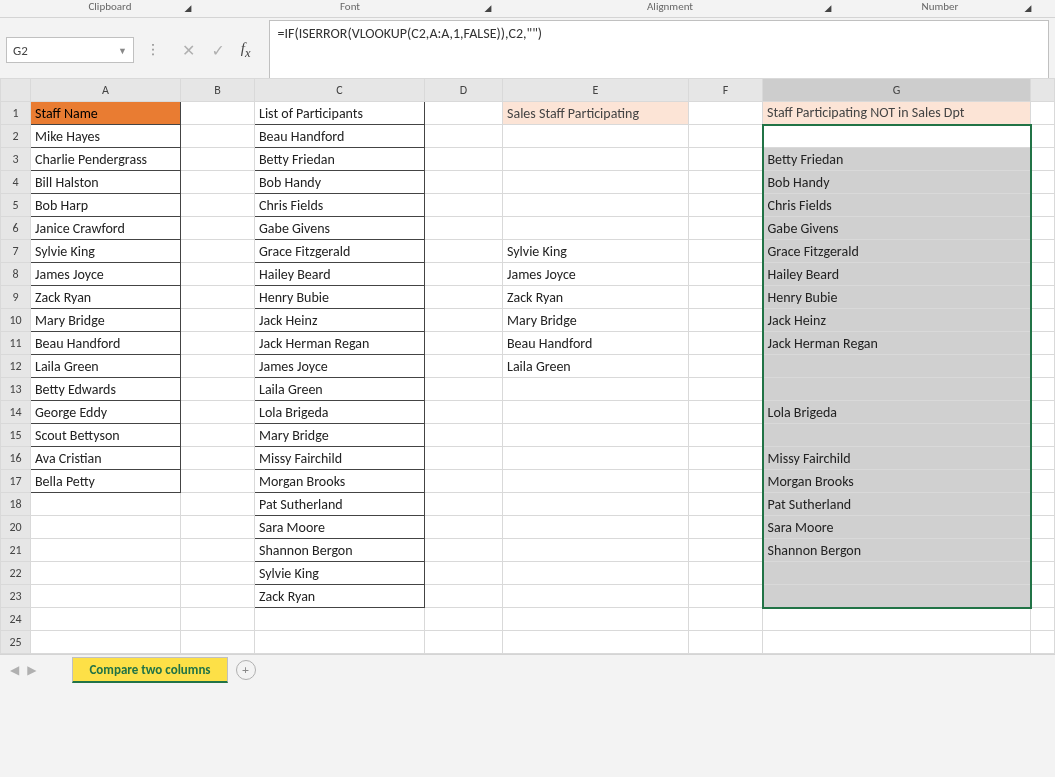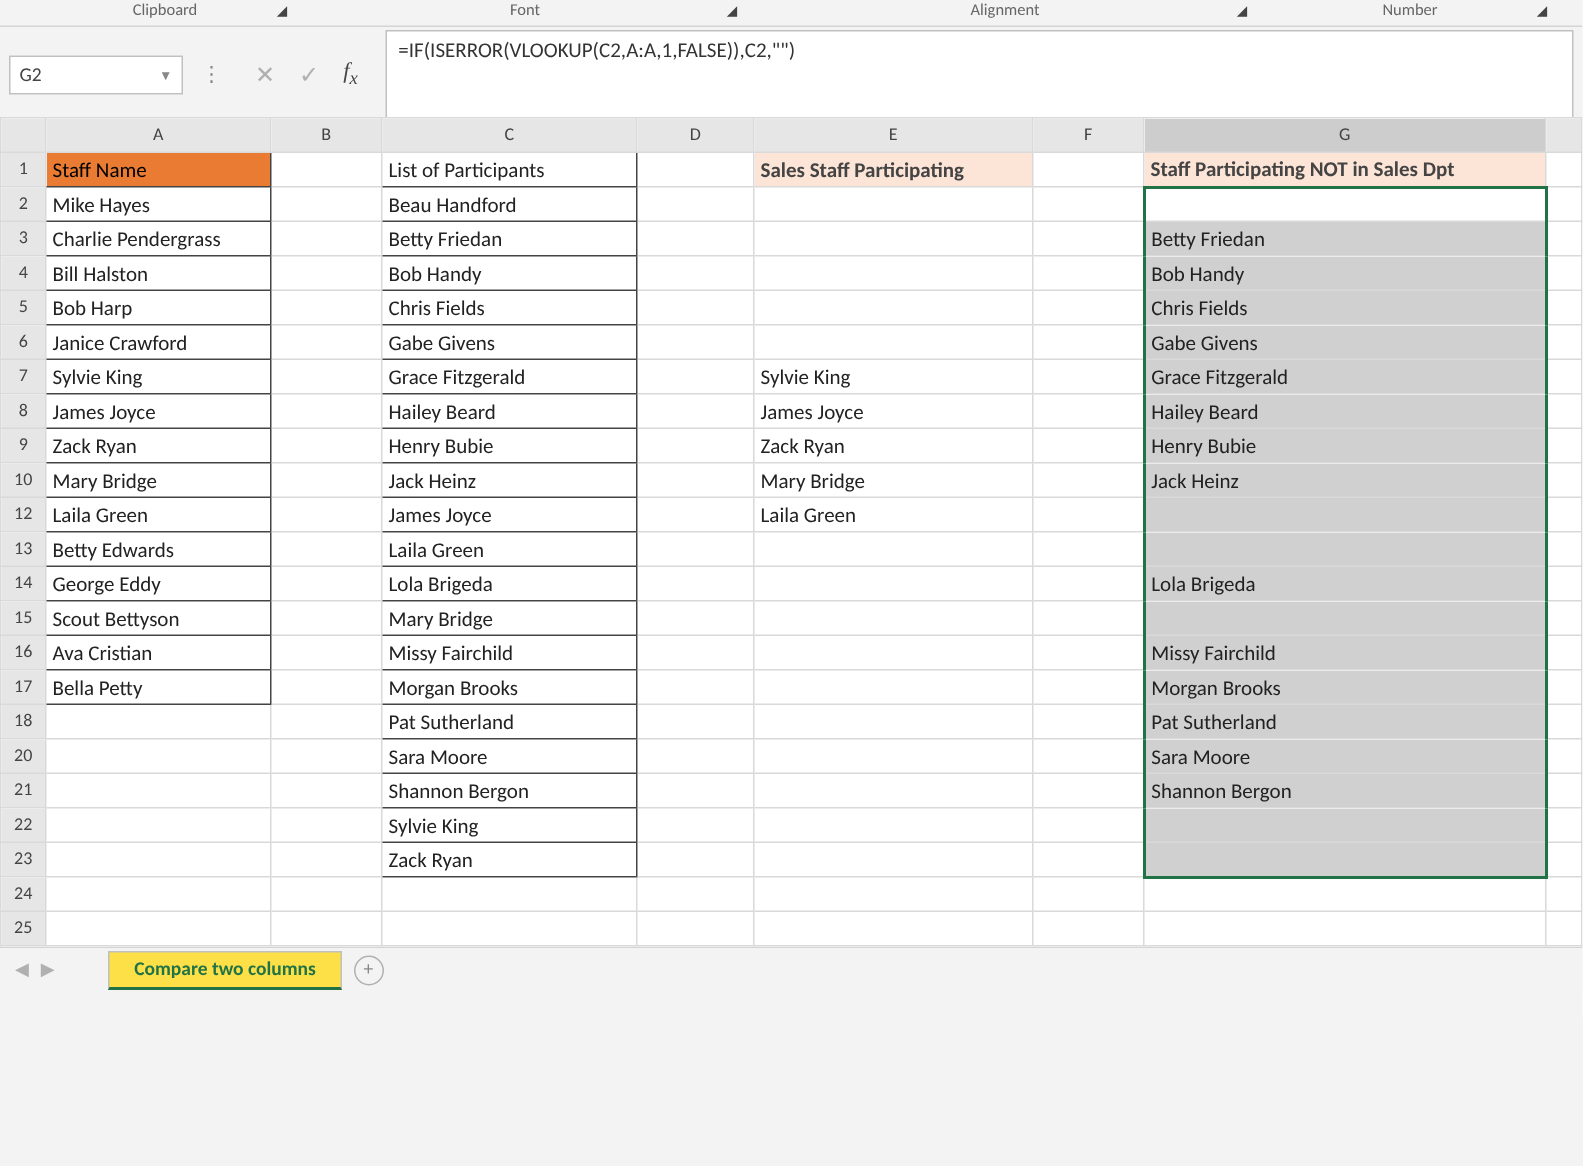--- a/index.html
+++ b/index.html
@@ -3,39 +3,39 @@
 <meta charset="utf-8">
 <style>
 * { box-sizing: border-box; margin: 0; padding: 0; }
 body { font-family: "Segoe UI", Calibri, Arial, sans-serif; font-size: 14px; background: #f3f3f3; overflow: hidden; }
 
 .ribbon-labels { display: flex; height: 18px; background: #f3f3f3; border-bottom: 1px solid #d4d4d4; color: #666; font-size: 11px; padding-left: 20px; }
 .ribbon-label { position: relative; flex-shrink: 0; text-align: center; }
 .ribbon-label .launcher { position: absolute; right: 6px; top: 1px; width: 12px; height: 12px; display: flex; align-items: center; justify-content: center; font-size: 9px; color: #444; }
 
 .namebox-row { display: flex; align-items: center; height: 60px; background: #f3f3f3; padding: 4px 6px 0 6px; gap: 8px; }
-.namebox { width: 116px; height: 26px; background: #fff; border: 1px solid #c0c0c0; display: flex; align-items: center; padding: 0 6px; font-size: 13px; color: #444; }
+.namebox { width: 128px; height: 26px; background: #fff; border: 1px solid #c0c0c0; display: flex; align-items: center; padding: 0 6px; font-size: 13px; color: #444; }
 .namebox .dd { margin-left: auto; font-size: 9px; color: #888; }
 .dots { color: #888; font-size: 14px; line-height: 10px; padding: 0 4px; }
 .fx-controls { display: flex; align-items: center; gap: 16px; padding: 0 10px; }
 .fx-btn { color: #b0b0b0; font-size: 16px; }
 .fx-label { font-style: italic; font-family: "Cambria Math", serif; color: #444; font-size: 15px; }
 .formula-bar { flex: 1; background: #fff; border: 1px solid #c0c0c0; height: 60px; padding: 4px 8px; font-size: 14px; color: #333; }
 
 .sheet-wrap { position: relative; background: #fff; overflow: hidden; }
 .grid { border-collapse: collapse; table-layout: fixed; }
 .grid th, .grid td { border: 1px solid #d9d9d9; height: 23px; font-size: 14px; padding: 0 4px; white-space: nowrap; overflow: hidden; }
 .grid thead th { background: #e6e6e6; color: #444; font-weight: normal; text-align: center; font-size: 12px; }
 .grid tbody th.rowhdr { background: #e6e6e6; color: #444; font-weight: normal; text-align: center; font-size: 12px; width: 30px; }
 .grid thead th.corner { background: #e6e6e6; }
 .grid thead th.selcol { background: #cdcdcd; }
 .grid tbody td { color: #222; }
 .grid tbody td.bordered { border: 1px solid #444; }
 .grid tbody td.hdr-orange { background: #e97c32; color: #000000; }
-.grid tbody td.hdr-peach { background: #fce4d6; color: #444; font-weight: bold; }
+.grid tbody td.hdr-peach { background: #fce4d6; color: #444; }
 .grid tbody td.sel { background: #d0d0d0; }
 .grid tbody td.sel.top { border-top: 2px solid #217346; }
 .grid tbody td.sel.left { border-left: 2px solid #217346; }
 .grid tbody td.sel.right { border-right: 2px solid #217346; }
 .grid tbody td.sel.bot { border-bottom: 2px solid #217346; }
 .grid tbody td.active { background: #fff !important; }
 
 .tabs-row { display: flex; align-items: center; height: 30px; background: #f3f3f3; border-top: 1px solid #d4d4d4; padding: 0 10px; gap: 8px; font-size: 12px; }
 .tab-nav { color: #b0b0b0; font-size: 12px; }
 .tab { padding: 4px 16px; background: #fde047; border: 1px solid #c0c0c0; border-bottom: 2px solid #217346; color: #217346; font-weight: bold; font-size: 13px; }
@@ -199,20 +199,31 @@
           <td class="bordered">Mary Bridge</td>
           <td></td>
           <td class="bordered">Jack Heinz</td>
           <td></td>
           <td>Mary Bridge</td>
           <td></td>
           <td class="sel left right">Jack Heinz</td>
           <td></td>
         </tr>
         <tr>
+          <th class="rowhdr">11</th>
+          <td class="bordered">Beau Handford</td>
+          <td></td>
+          <td class="bordered">Jack Herman Regan</td>
+          <td></td>
+          <td>Beau Handford</td>
+          <td></td>
+          <td class="sel left right">Jack Herman Regan</td>
+          <td></td>
+        </tr>
+        <tr>
           <th class="rowhdr">12</th>
           <td class="bordered">Laila Green</td>
           <td></td>
           <td class="bordered">James Joyce</td>
           <td></td>
           <td>Laila Green</td>
           <td></td>
           <td class="sel left right"></td>
           <td></td>
         </tr>

